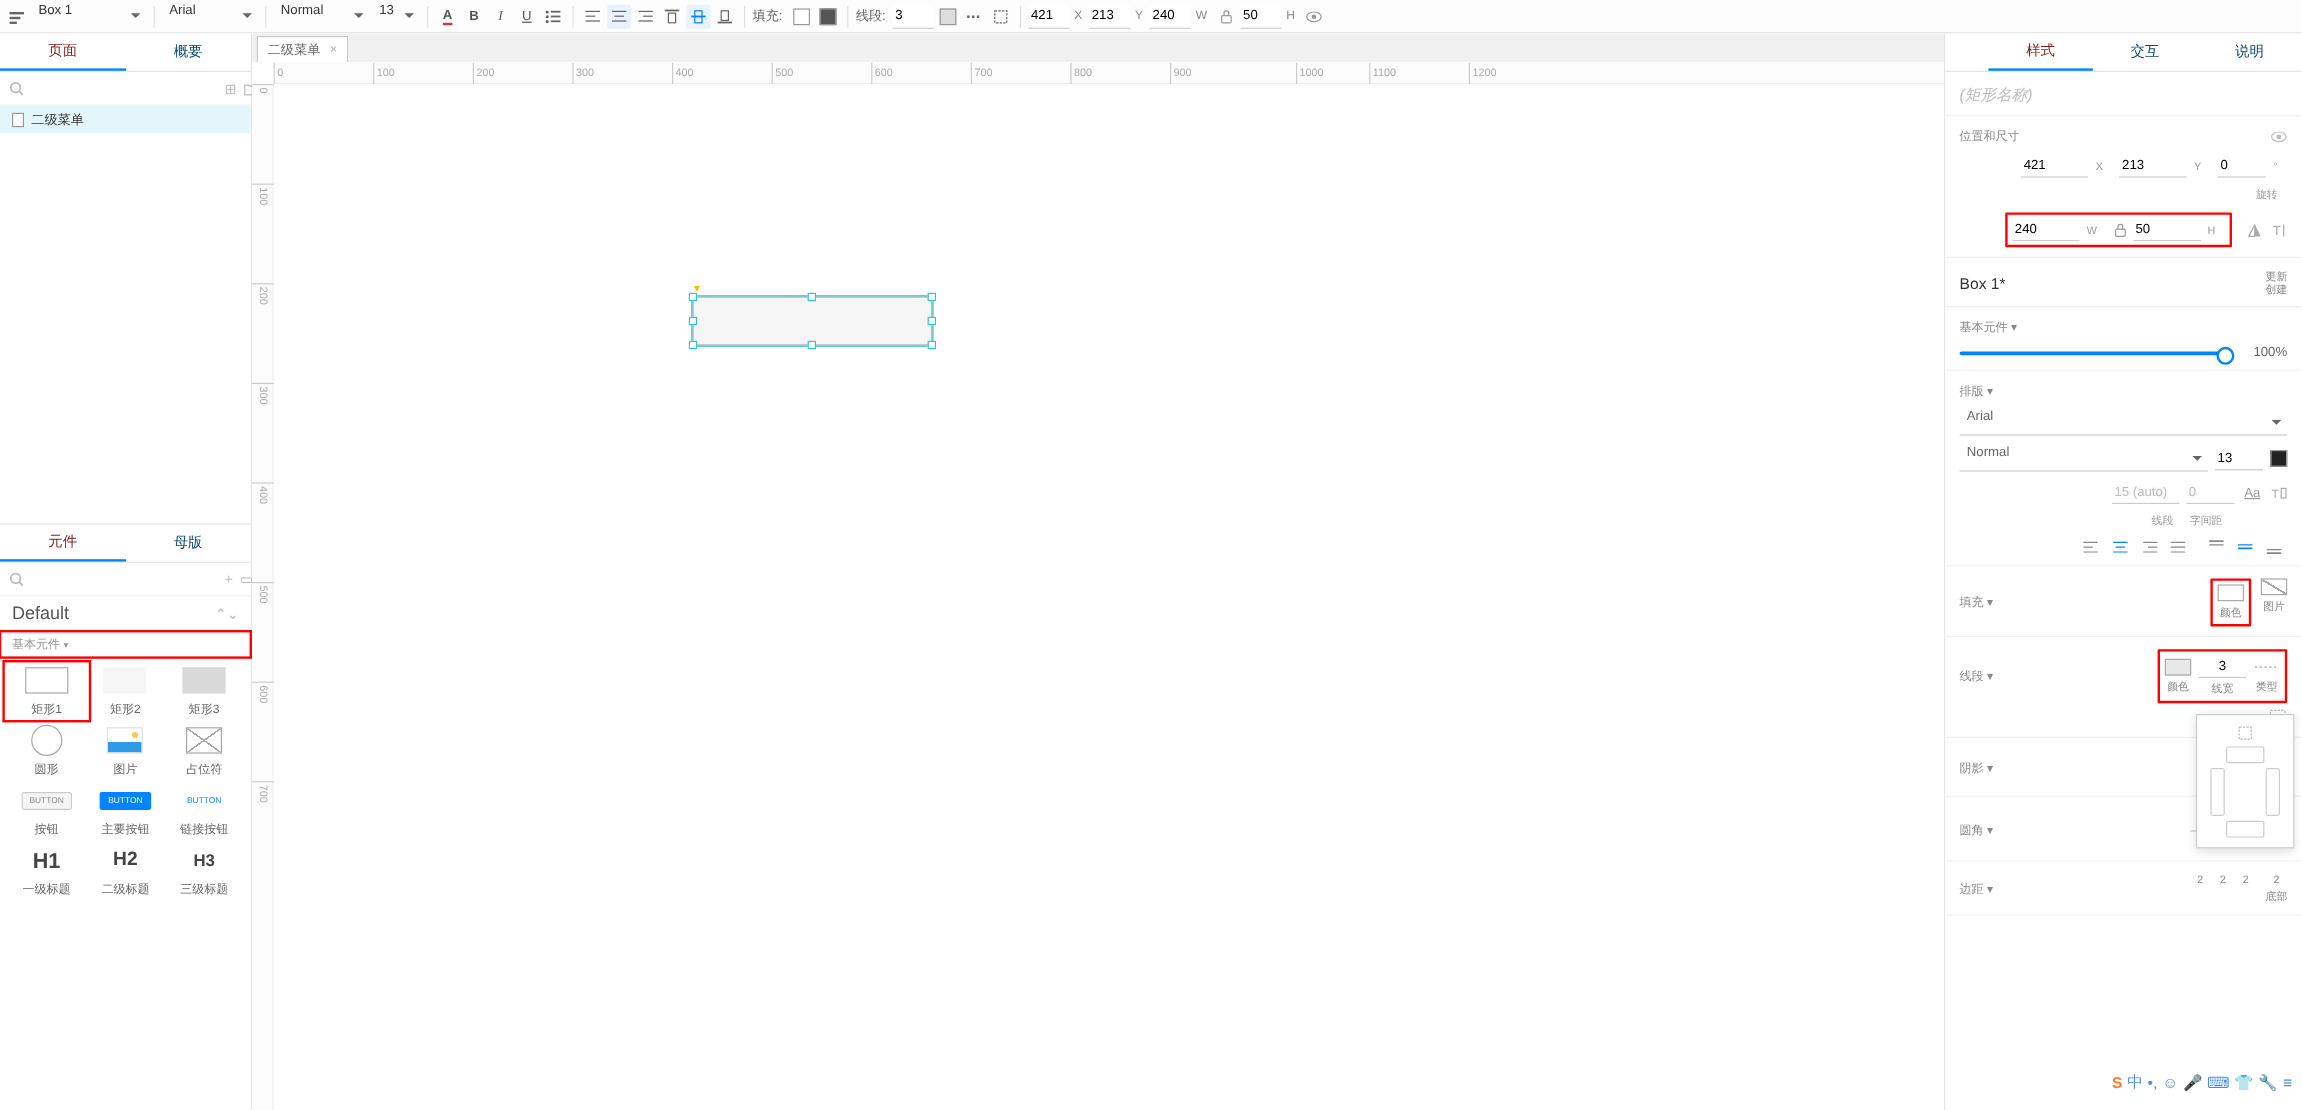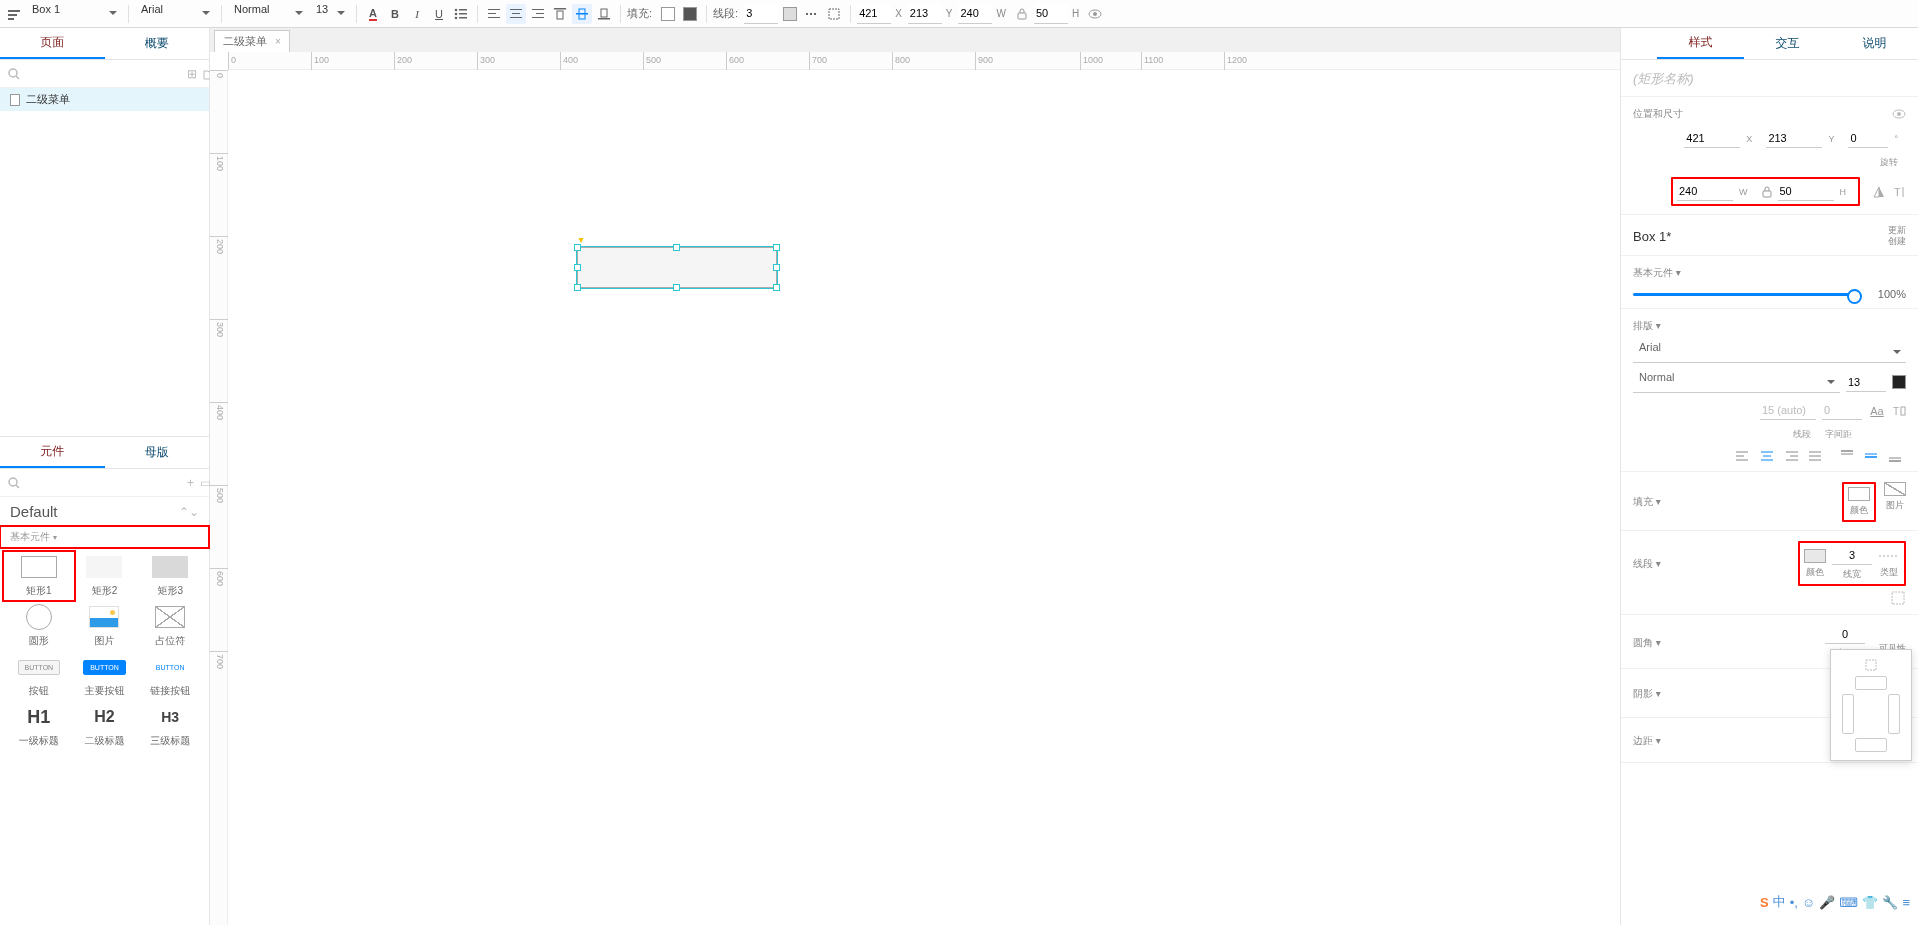--- a/index.html
+++ b/index.html
@@ -601,36 +601,20 @@
     </div>
     <div class="row end" style="margin-top:4px">
       <span>
           <svg width="16" height="16">
             <rect x="2" y="2" width="12" height="12" fill="none" stroke="#bbb" stroke-dasharray="2 1"></rect>
           </svg>
         </span>
     </div>
   </div>
 
-  <div class="ri-sec">
-    <div class="secrow">
-      <span class="ri-lbl"><span>圆角</span> ▾</span>
-      <div style="display:flex;gap:14px">
-        <div class="propbtn">
-            <input class="ui-in sm" style="text-align: center;" value="0">
-            <span>半径</span>
-          </div>
-        <div class="propbtn">
-            <span style="height:14px"></span>
-            <span>可见性</span>
-          </div>
-      </div>
-    </div>
-  </div>
-
   <div class="ri-sec" style="position:relative">
     <div class="secrow">
       <span class="ri-lbl"><span>阴影</span> ▾</span>
       <div class="propbtn">
           <div class="box" style="box-shadow:2px 2px 0 #ccc"></div>
           <span>外部</span>
         </div>
     </div>
 
     <div class="corners-float" style="top:-20px">
@@ -638,20 +622,36 @@
           <svg width="14" height="14">
             <rect x="2" y="2" width="10" height="10" fill="none" stroke="#bbb" stroke-dasharray="2 1"></rect>
           </svg>
         </span>
       <div class="slot"></div>
       <div style="display:flex;gap:34px">
         <div class="slot" style="width:12px;height:40px"></div>
         <div class="slot" style="width:12px;height:40px"></div>
       </div>
       <div class="slot"></div>
+    </div>
+  </div>
+
+  <div class="ri-sec">
+    <div class="secrow">
+      <span class="ri-lbl"><span>圆角</span> ▾</span>
+      <div style="display:flex;gap:14px">
+        <div class="propbtn">
+            <input class="ui-in sm" style="text-align: center;" value="0">
+            <span>半径</span>
+          </div>
+        <div class="propbtn">
+            <span style="height:14px"></span>
+            <span>可见性</span>
+          </div>
+      </div>
     </div>
   </div>
 
   <div class="ri-sec">
     <div class="secrow">
       <span class="ri-lbl"><span>边距</span> ▾</span>
       <div style="display:flex;gap:14px">
         <div class="propbtn">
             <span>2</span>
           </div>

